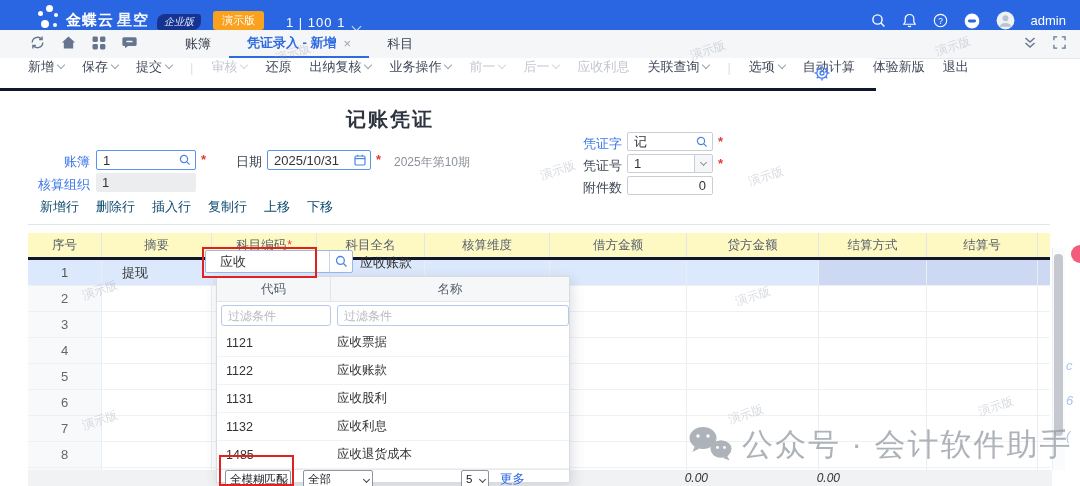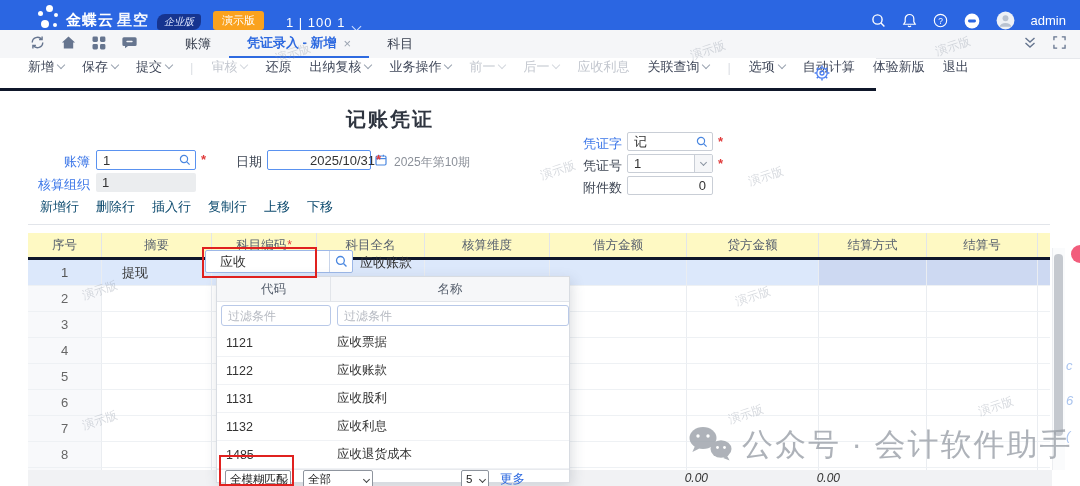--- a/index.html
+++ b/index.html
@@ -279,21 +279,21 @@
   </span>
 </div>
 <span class="req" style="left:201px;top:152px;">*</span>
 
 <span class="f-label blue" style="left:30px;top:176px;width:60px;">核算组织</span>
 <div class="f-disabled" style="left:96px;top:173px;width:100px;height:19px;">
   <span class="val">1</span>
 </div>
 
 <span class="f-label dark" style="left:234px;top:153px;width:28px;">日期</span>
-<div class="f-input blue-b" style="left:267px;top:150px;width:104px;height:20px;padding-left:36px;">
+<div class="f-input blue-b" style="left:267px;top:150px;width:104px;height:20px;">
   <span class="val">2025/10/31</span>
   <span class="icon-slot">
     <svg width="12" height="12" viewBox="0 0 12 12">
         <rect x="1" y="2" width="10" height="9" rx="1.2" fill="none" stroke="#4a87e0" stroke-width="1.2"></rect>
         <line x1="1" y1="4.6" x2="11" y2="4.6" stroke="#4a87e0" stroke-width="1.2"></line>
         <line x1="3.6" y1="0.8" x2="3.6" y2="2.6" stroke="#4a87e0" stroke-width="1.2"></line>
         <line x1="8.4" y1="0.8" x2="8.4" y2="2.6" stroke="#4a87e0" stroke-width="1.2"></line>
       </svg>
   </span>
 </div>

